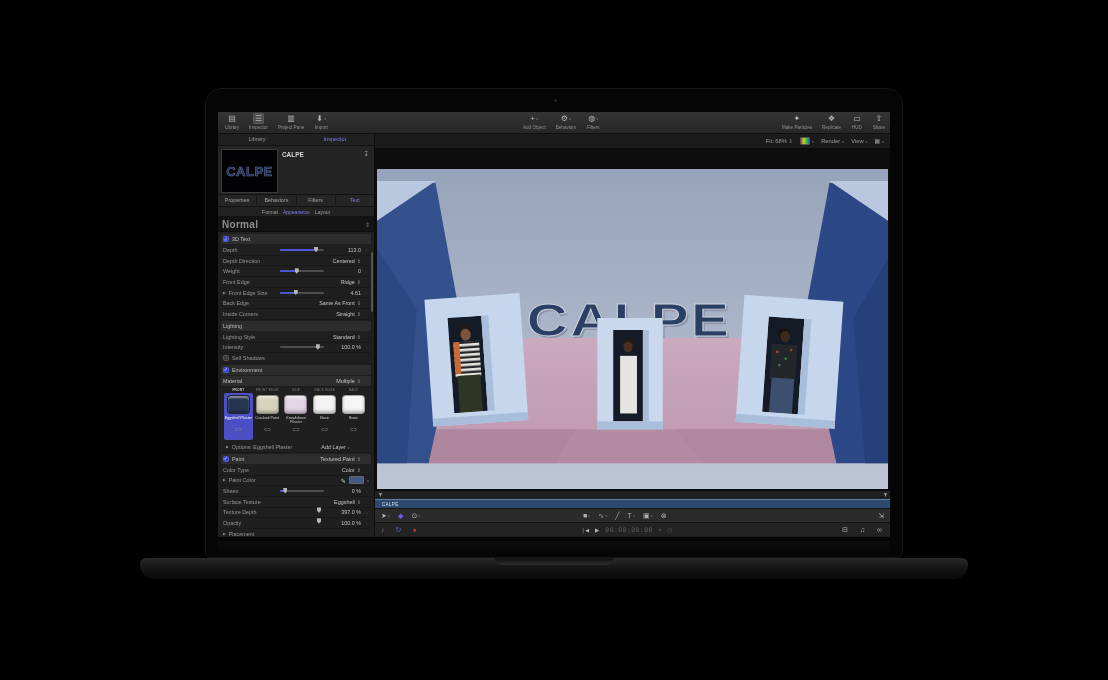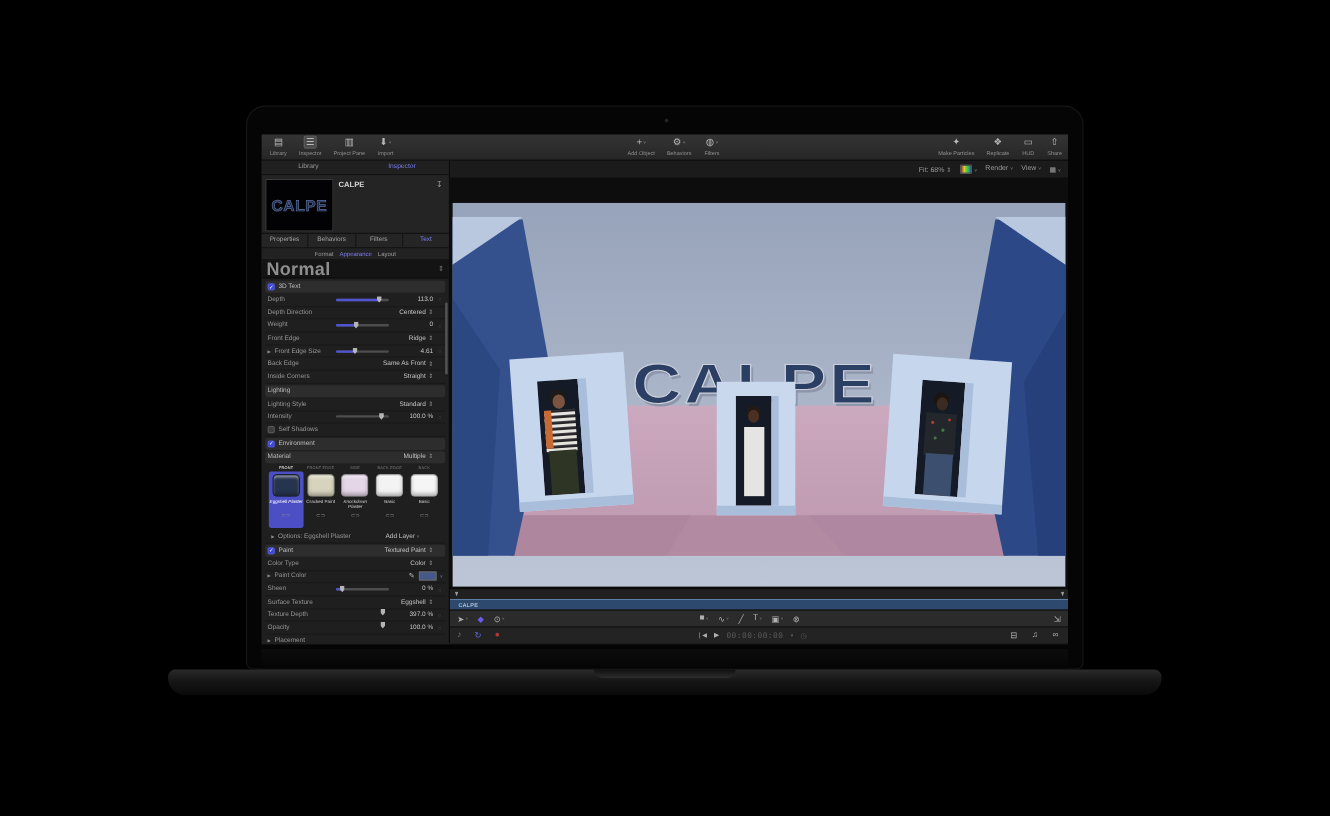--- a/index.html
+++ b/index.html
@@ -35,21 +35,21 @@
   .thumb span{font-weight:bold;font-size:13px;letter-spacing:.5px;color:#1d2c52;-webkit-text-stroke:.6px #5b6c96;}
   .obj-title{position:absolute;left:64px;top:5px;font-size:6.4px;font-weight:bold;color:#d6d6d6;}
   .pin{position:absolute;right:5px;top:4px;font-size:7px;color:#9a9a9a;}
   .cat-tabs{display:flex;height:11px;background:#252525;border-bottom:1px solid #121212;}
   .cat-tab{flex:1;text-align:center;line-height:11px;font-size:5.4px;color:#a2a2a2;border-right:1px solid #161616;}
   .cat-tab:last-child{border-right:none}
   .cat-tab.sel{color:#7b7bf0;}
   .sub-tabs{display:flex;justify-content:center;gap:5px;height:9px;align-items:center;background:#222;border-bottom:1px solid #121212;font-size:5px;}
   .sub-tab.sel{color:#7b7bf0;}
   .preset{height:14px;background:#141414;border-bottom:1px solid #0e0e0e;display:flex;align-items:center;padding:0 4px;}
-  .preset b{flex:1;font-size:15px;color:#8e8e8e;letter-spacing:.3px;}
+  .preset b{flex:1;font-size:10px;color:#8e8e8e;letter-spacing:.3px;}
   .preset i{font-style:normal;font-size:6px;color:#777;}
   
   .params{padding:1px 3px 0 3px;}
   .prow{height:9.7px;display:flex;align-items:center;gap:3px;border-bottom:1px solid #191919;padding:0 2px;position:relative;}
   .prow.phead{height:10px;background:#2d2d2d;border-radius:2px;border-bottom:none;margin:1px 0;}
   .plab{font-size:5.4px;color:#969696;white-space:nowrap;}
   .phead .plab{color:#bdbdbd;}
   .pspacer{flex:1;}
   .disc{font-size:3.6px;color:#8a8a8a;}
   .cb{width:6px;height:6px;border-radius:1.5px;background:#3c3c3c;border:1px solid #555;box-sizing:border-box;flex:none;

